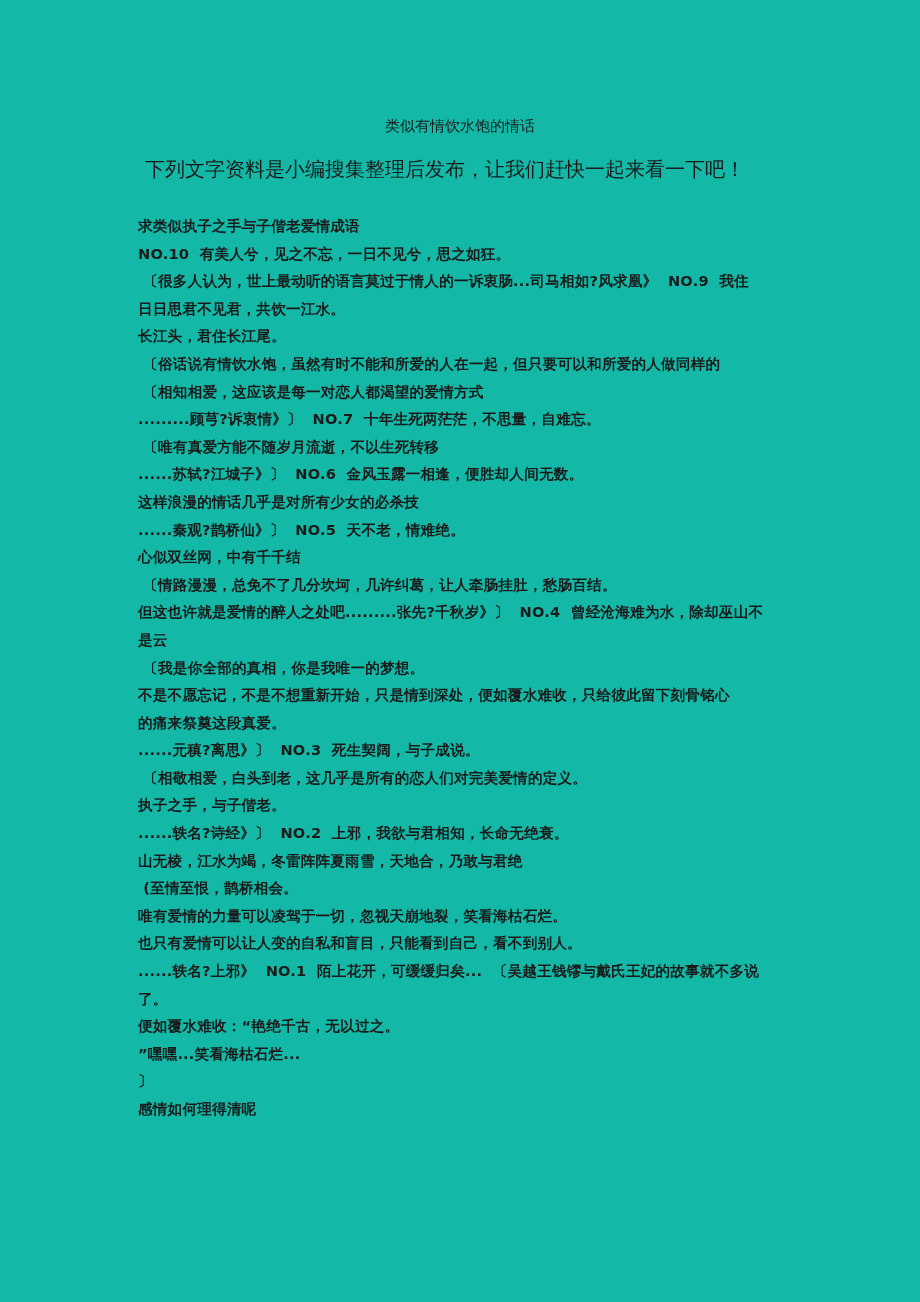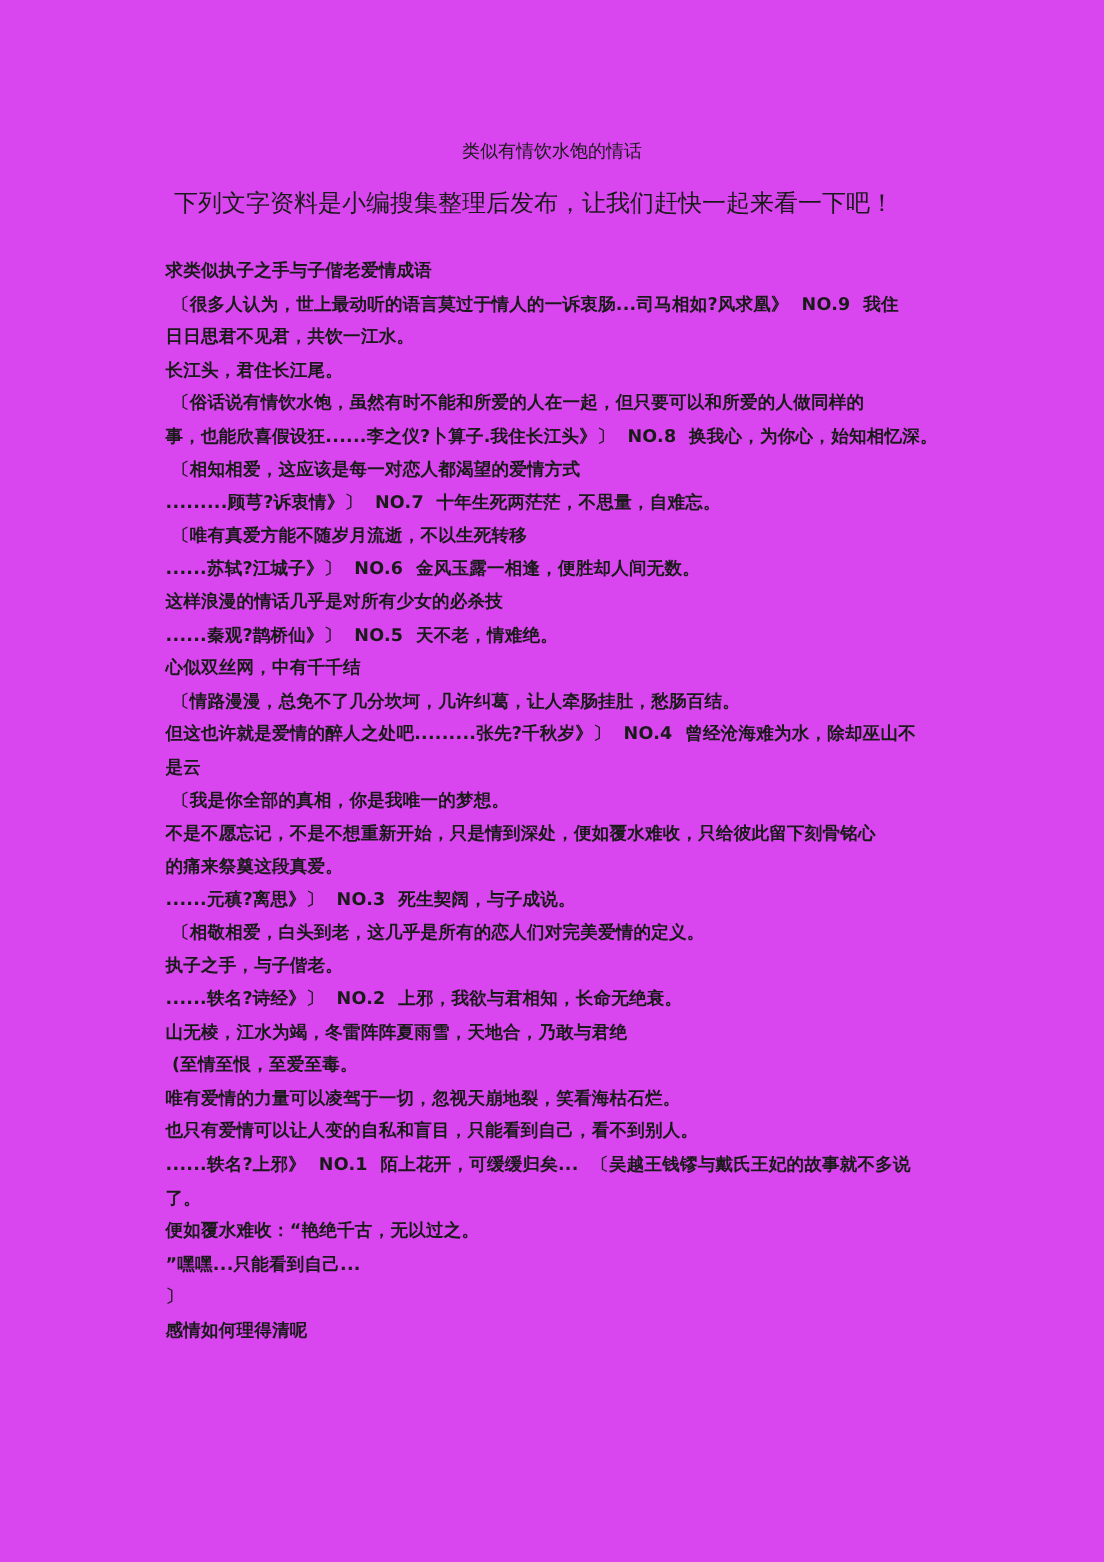--- a/index.html
+++ b/index.html
@@ -1,58 +1,58 @@
 <!DOCTYPE html>
 <html><head>
 <meta charset="utf-8">
 <style>
   html, body { margin: 0; padding: 0; background: #ffffff; }
   body { width: 920px; height: 1302px; position: relative; overflow: hidden;
          font-family: "DejaVu Sans", "Liberation Sans", sans-serif; color: #1a1a1a; }
-  .page { position: absolute; left: 0; top: 0; width: 920px; height: 1302px; background: #d946ef; }
+  .page { position: absolute; left: 0; top: 0; width: 920px; height: 1302px; background: #14b8a6; }
   .title { position: absolute; top: 115px; left: 0; width: 920px; text-align: center;
            font-size: 15px; line-height: 22px; }
   .intro { position: absolute; top: 158px; left: 145px; font-size: 20px; line-height: 22px; }
   .body { position: absolute; top: 212px; left: 138px; width: 648px; font-weight: bold; }
   .line { font-size: 14.6px; line-height: 27.6px; white-space: pre-wrap; letter-spacing: 0.2px; }
 </style>
 </head>
 <body>
 
 <div class="page">
   <div class="title">类似有情饮水饱的情话</div>
   <div class="intro">下列文字资料是小编搜集整理后发布，让我们赶快一起来看一下吧！</div>
   <div class="body" id="doc-body">
       <div class="line">求类似执子之手与子偕老爱情成语</div>
+      <div class="line">NO.10  有美人兮，见之不忘，一日不见兮，思之如狂。</div>
       <div class="line"> 〔很多人认为，世上最动听的语言莫过于情人的一诉衷肠...司马相如?风求凰》  NO.9  我住</div>
       <div class="line">日日思君不见君，共饮一江水。</div>
       <div class="line">长江头，君住长江尾。</div>
       <div class="line"> 〔俗话说有情饮水饱，虽然有时不能和所爱的人在一起，但只要可以和所爱的人做同样的</div>
-      <div class="line">事，也能欣喜假设狂......李之仪?卜算子.我住长江头》〕  NO.8  换我心，为你心，始知相忆深。</div>
       <div class="line"> 〔相知相爱，这应该是每一对恋人都渴望的爱情方式</div>
       <div class="line">.........顾芎?诉衷情》〕  NO.7  十年生死两茫茫，不思量，自难忘。</div>
       <div class="line"> 〔唯有真爱方能不随岁月流逝，不以生死转移</div>
       <div class="line">......苏轼?江城子》〕  NO.6  金风玉露一相逢，便胜却人间无数。</div>
       <div class="line">这样浪漫的情话几乎是对所有少女的必杀技</div>
       <div class="line">......秦观?鹊桥仙》〕  NO.5  天不老，情难绝。</div>
       <div class="line">心似双丝网，中有千千结</div>
       <div class="line"> 〔情路漫漫，总免不了几分坎坷，几许纠葛，让人牵肠挂肚，愁肠百结。</div>
       <div class="line">但这也许就是爱情的醉人之处吧.........张先?千秋岁》〕  NO.4  曾经沧海难为水，除却巫山不</div>
       <div class="line">是云</div>
       <div class="line"> 〔我是你全部的真相，你是我唯一的梦想。</div>
       <div class="line">不是不愿忘记，不是不想重新开始，只是情到深处，便如覆水难收，只给彼此留下刻骨铭心</div>
       <div class="line">的痛来祭奠这段真爱。</div>
       <div class="line">......元稹?离思》〕  NO.3  死生契阔，与子成说。</div>
       <div class="line"> 〔相敬相爱，白头到老，这几乎是所有的恋人们对完美爱情的定义。</div>
       <div class="line">执子之手，与子偕老。</div>
       <div class="line">......轶名?诗经》〕  NO.2  上邪，我欲与君相知，长命无绝衰。</div>
       <div class="line">山无棱，江水为竭，冬雷阵阵夏雨雪，天地合，乃敢与君绝</div>
-      <div class="line"> (至情至恨，至爱至毒。</div>
+      <div class="line"> (至情至恨，鹊桥相会。</div>
       <div class="line">唯有爱情的力量可以凌驾于一切，忽视天崩地裂，笑看海枯石烂。</div>
       <div class="line">也只有爱情可以让人变的自私和盲目，只能看到自己，看不到别人。</div>
       <div class="line">......轶名?上邪》  NO.1  陌上花开，可缓缓归矣...  〔吴越王钱镠与戴氏王妃的故事就不多说</div>
       <div class="line">了。</div>
       <div class="line">便如覆水难收：“艳绝千古，无以过之。</div>
-      <div class="line">”嘿嘿...只能看到自己...</div>
+      <div class="line">”嘿嘿...笑看海枯石烂...</div>
       <div class="line">〕</div>
       <div class="line">感情如何理得清呢</div>
     </div>
 </div>
 
 </body></html>

